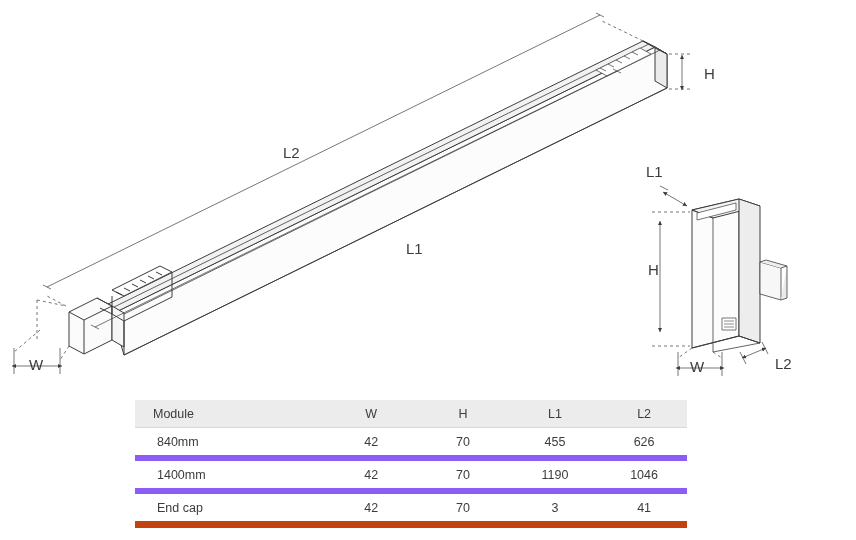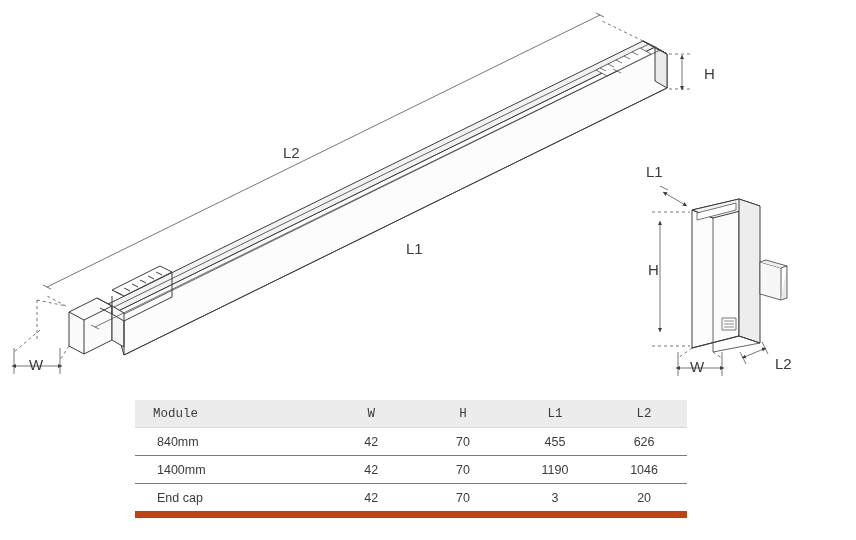--- a/index.html
+++ b/index.html
@@ -46,33 +46,32 @@
   #spec-table th, #spec-table td {
     padding: 0;
     height: 27px;
     font-weight: normal;
     text-align: center;
     vertical-align: middle;
   }
   #spec-table thead th {
     background: #ececec;
     border-bottom: 1px solid #d8d8d8;
-    font-family: Liberation Mono, monospace;
   }
   #spec-table thead th.col-module,
   #spec-table tbody td.col-module {
     text-align: left;
     padding-left: 18px;
     width: 175px;
   }
   #spec-table tbody td.col-module {
     padding-left: 22px;
   }
   #spec-table tbody tr td {
-    border-bottom: 1px solid #8b5cf6;
+    border-bottom: 6px solid #8b5cf6;
     background: #ffffff;
   }
   #spec-table tbody tr:last-child td {
     border-bottom: 7px solid #c2410c;
   }
   #spec-table col.c-w { width: 96px; }
   #spec-table col.c-h { width: 96px; }
   #spec-table col.c-l1 { width: 96px; }
   #spec-table col.c-l2 { width: 89px; }
 </style>
@@ -251,18 +250,18 @@
         <td>42</td>
         <td>70</td>
         <td>1190</td>
         <td>1046</td>
       </tr>
       <tr>
         <td class="col-module">End cap</td>
         <td>42</td>
         <td>70</td>
         <td>3</td>
-        <td>20</td>
+        <td>41</td>
       </tr>
     </tbody>
   </table>
 
 </div>
 
 </body></html>

